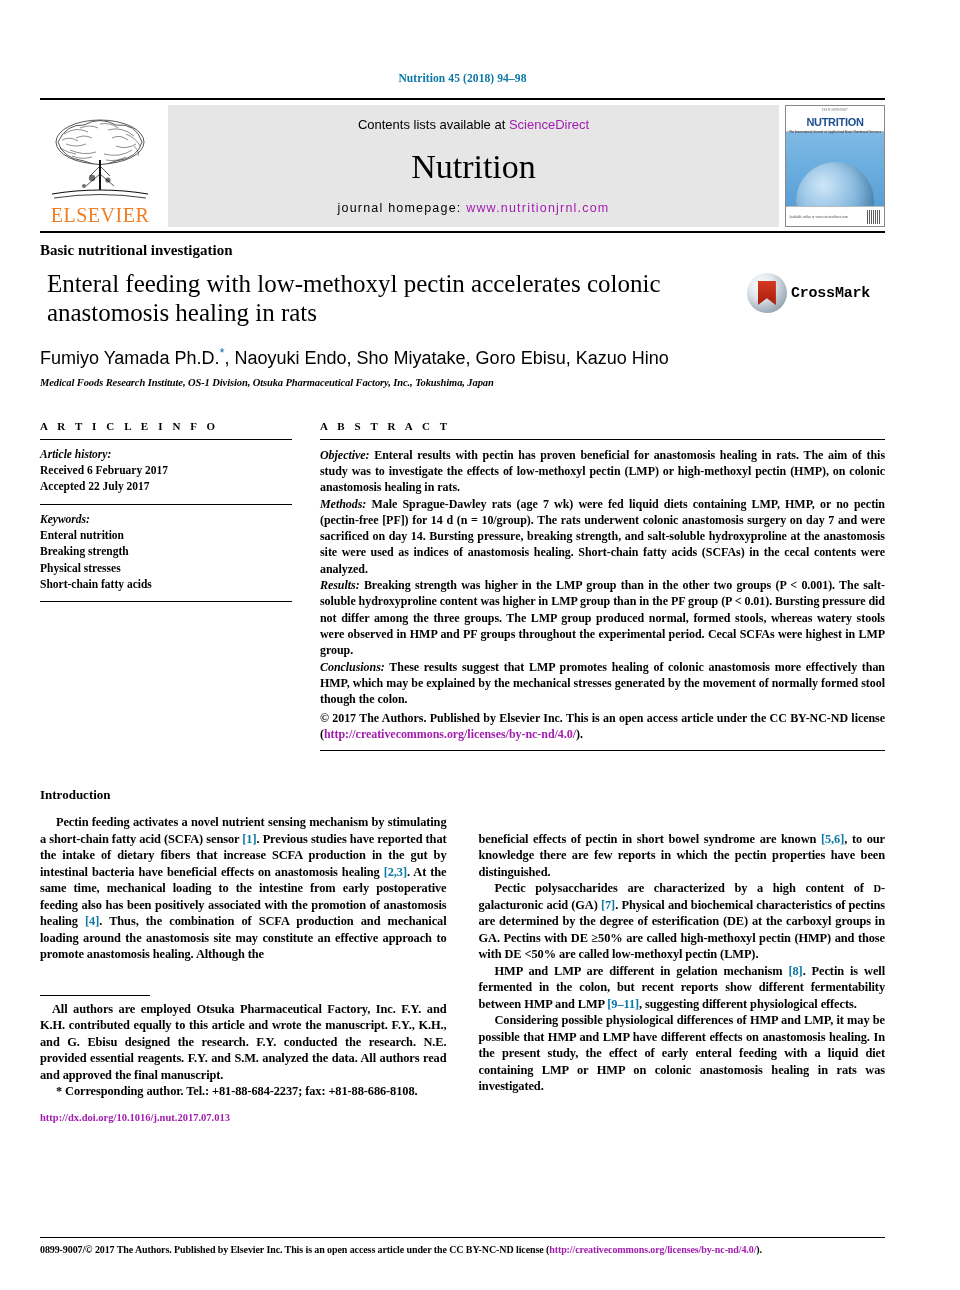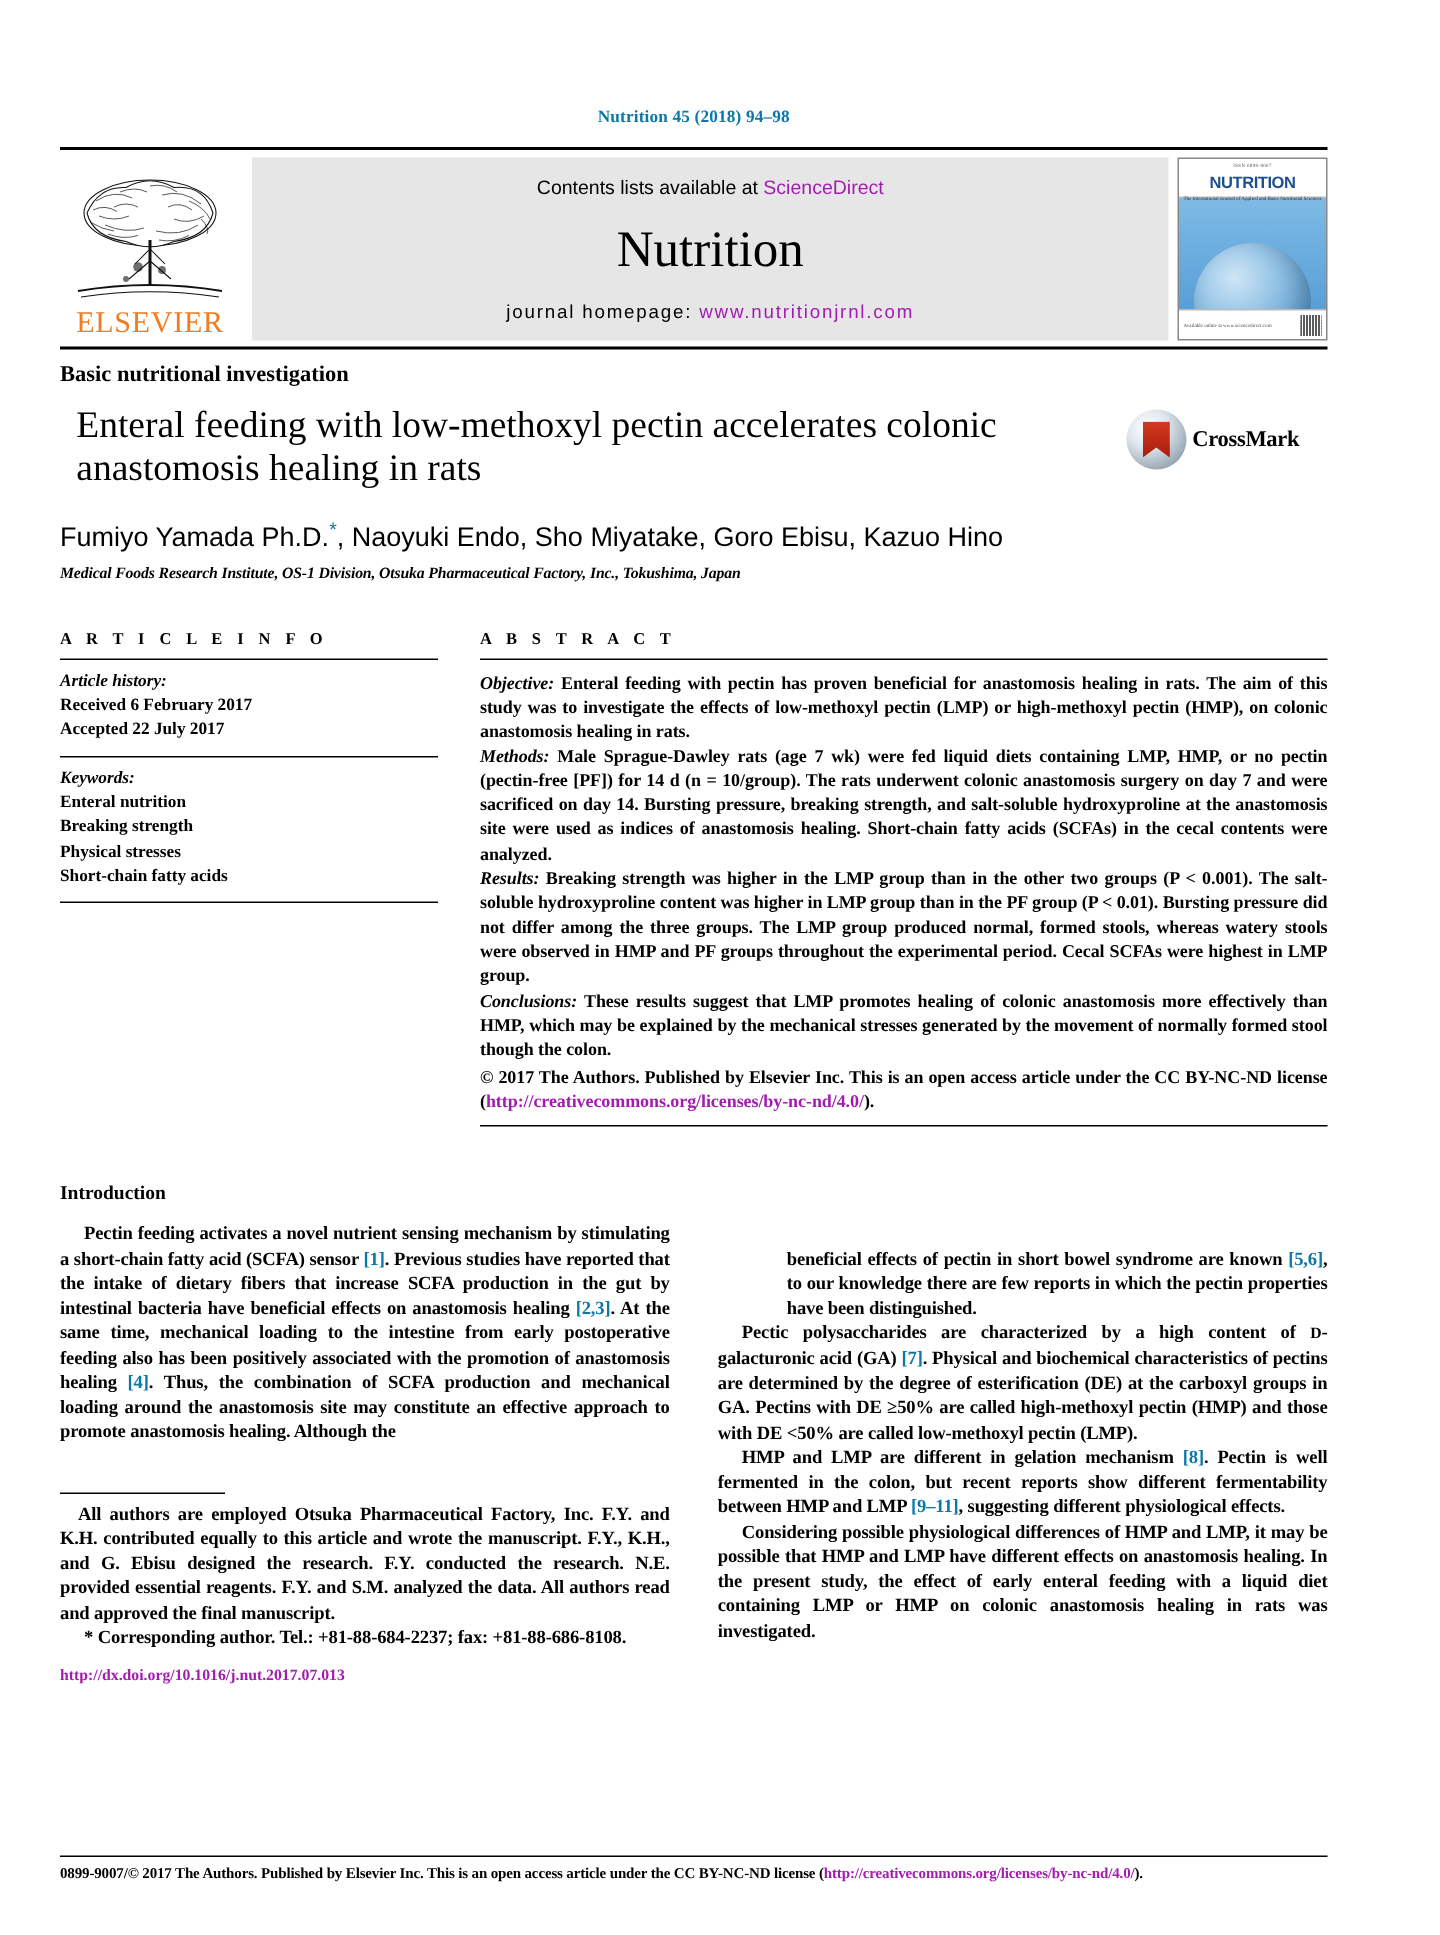--- a/index.html
+++ b/index.html
@@ -213,21 +213,21 @@
     justify-content: center;
   }
   .crossmark-badge::after {
     content: "";
     width: 18px;
     height: 24px;
     background: linear-gradient(#d43a1f, #a81d0c);
     clip-path: polygon(0 0, 100% 0, 100% 100%, 50% 72%, 0 100%);
   }
   .crossmark-text {
-    font-family: Liberation Serif, serif;
+    font-family: Liberation Mono, monospace;
     font-weight: bold;
     font-size: 15px;
     letter-spacing: -0.2px;
   }
   .authors {
     font-family: Liberation Sans, sans-serif;
     font-size: 18px;
     margin-top: 18px;
     line-height: 1.2;
   }
@@ -307,21 +307,21 @@
   }
   .body-col p {
     margin: 0;
     font-size: 12.4px;
     line-height: 1.33;
     text-align: justify;
     font-weight: bold;
     text-indent: 16px;
     letter-spacing: -0.1px;
   }
-  .body-col p.cont { text-indent: 0; margin-left: 46px; }
+  .body-col p.cont { text-indent: 0; }
   .ref { color: #0b78a8; }
 
   
   .footnote-wrap {
     position: absolute;
     left: 0;
     right: 0;
     bottom: 16px;
   }
   .footnote-rule {
@@ -453,21 +453,21 @@
         <div class="kw-line">Physical stresses</div>
         <div class="kw-line">Short-chain fatty acids</div>
       </div>
       <div class="info-bottom-rule"></div>
     </div>
 
     <div class="col-abstract">
       <div class="col-head">A B S T R A C T</div>
       <div class="rule-thin"></div>
       <div class="abstract-body">
-        <p><span class="lead">Objective:</span><span> Enteral feeding with pectin has proven beneficial for anastomosis healing in rats. The aim of this study was to investigate the effects of low-methoxyl pectin (LMP) or high-methoxyl pectin (HMP), on colonic anastomosis healing in rats.</span></p>
+        <p><span class="lead">Objective:</span><span> Enteral results with pectin has proven beneficial for anastomosis healing in rats. The aim of this study was to investigate the effects of low-methoxyl pectin (LMP) or high-methoxyl pectin (HMP), on colonic anastomosis healing in rats.</span></p>
         <p><span class="lead">Methods:</span><span> Male Sprague-Dawley rats (age 7 wk) were fed liquid diets containing LMP, HMP, or no pectin (pectin-free [PF]) for 14 d (n = 10/group). The rats underwent colonic anastomosis surgery on day 7 and were sacrificed on day 14. Bursting pressure, breaking strength, and salt-soluble hydroxyproline at the anastomosis site were used as indices of anastomosis healing. Short-chain fatty acids (SCFAs) in the cecal contents were analyzed.</span></p>
         <p><span class="lead">Results:</span><span> Breaking strength was higher in the LMP group than in the other two groups (P &lt; 0.001). The salt-soluble hydroxyproline content was higher in LMP group than in the PF group (P &lt; 0.01). Bursting pressure did not differ among the three groups. The LMP group produced normal, formed stools, whereas watery stools were observed in HMP and PF groups throughout the experimental period. Cecal SCFAs were highest in LMP group.</span></p>
         <p><span class="lead">Conclusions:</span><span> These results suggest that LMP promotes healing of colonic anastomosis more effectively than HMP, which may be explained by the mechanical stresses generated by the movement of normally formed stool though the colon.</span></p>
         <p class="copyright-para"><span>© 2017 The Authors. Published by Elsevier Inc. This is an open access article under the CC BY-NC-ND license (</span><span class="link">http://creativecommons.org/licenses/by-nc-nd/4.0/</span><span>).</span></p>
       </div>
       <div class="abstract-bottom-rule"></div>
     </div>
   </div>
 
   <div class="body-cols">

